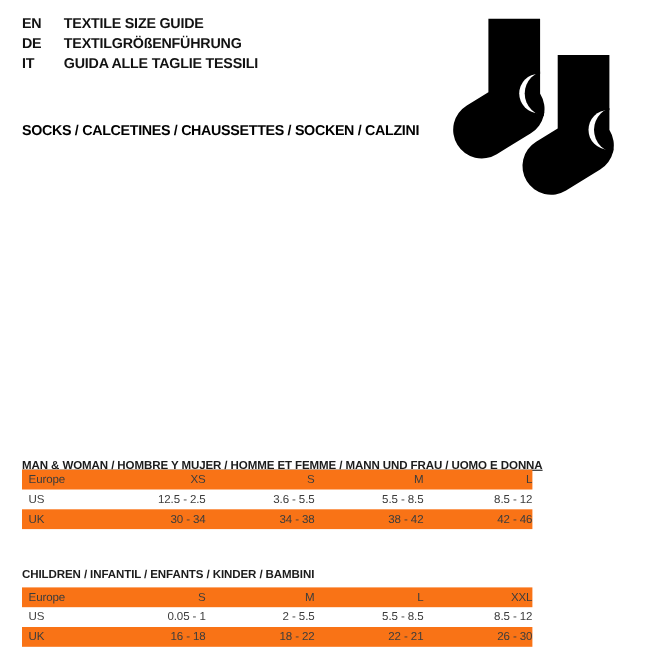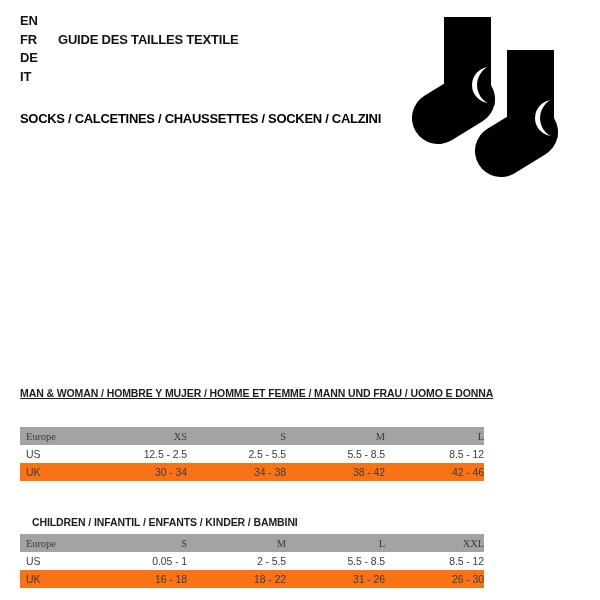--- a/index.html
+++ b/index.html
@@ -26,54 +26,53 @@
 
   
   .socks-icon { position:absolute; left:405px; top:12px; width:175px; height:175px; }
 
   
   .tbl-title {
     position:absolute; left:20px;
     font-weight:bold; font-size:10.5px; color:#1c1c1c; letter-spacing:-0.1px;
     white-space:nowrap;
   }
-  .tbl-title.t1 { top:387px;text-decoration:underline; }
-  .tbl-title.t2 { top:516px;margin-left:12px; }
+  .tbl-title.t1 { top:417px;text-decoration:underline; }
+  .tbl-title.t2 { top:516px; }
 
   .size-table { position:absolute; left:20px; width:464px; }
   .size-table.t1 { top:427px; }
   .size-table.t2 { top:534px; }
 
   .grid-row {
     display:flex; height:18px; align-items:center;
     font-size:10.5px; color:#3c3c3c; letter-spacing:-0.1px;
   }
-  .grid-row.header { background:#a3a3a3;font-family:Liberation Serif, serif; }
+  .grid-row.header { background:#f97316; }
   .grid-row.alt    { background:#f97316; }
   .cell-region { width:68px; padding-left:6px; box-sizing:border-box; text-align:left; }
   .cell-val    { width:99px; text-align:right; }
 </style>
 </head>
 <body>
 
 <div class="page">
 
   <div class="lang-list">
     <div class="lang-row">
       <span class="lang-code">EN</span>
-    </div>
-    <div class="lang-row">
-      <span class="lang-code">FR</span>
-      <span class="lang-label">GUIDE DES TAILLES TEXTILE</span>
+      <span class="lang-label">TEXTILE SIZE GUIDE</span>
     </div>
     <div class="lang-row">
       <span class="lang-code">DE</span>
+      <span class="lang-label">TEXTILGRÖßENFÜHRUNG</span>
     </div>
     <div class="lang-row">
       <span class="lang-code">IT</span>
+      <span class="lang-label">GUIDA ALLE TAGLIE TESSILI</span>
     </div>
   </div>
 
   <div class="category">SOCKS / CALCETINES / CHAUSSETTES / SOCKEN / CALZINI</div>
 
   <div class="socks-icon">
     <svg width="175" height="175" viewBox="0 0 175 175" aria-hidden="true">
       <defs>
         <path id="sockBody" d="M0 0 H47 V95 H0 Z
                                M38.6 104.2 L7.6 123.2 A26 26 0 0 1 -19.6 78.8 L11.4 59.8 A26 26 0 0 1 38.6 104.2 Z"></path>
@@ -96,21 +95,21 @@
     <div class="grid-row header">
       <span class="cell-region">Europe</span>
       <span class="cell-val">XS</span>
       <span class="cell-val">S</span>
       <span class="cell-val">M</span>
       <span class="cell-val">L</span>
     </div>
     <div class="grid-row">
       <span class="cell-region">US</span>
       <span class="cell-val">12.5 - 2.5</span>
-      <span class="cell-val">2.5 - 5.5</span>
+      <span class="cell-val">3.6 - 5.5</span>
       <span class="cell-val">5.5 - 8.5</span>
       <span class="cell-val">8.5 - 12</span>
     </div>
     <div class="grid-row alt">
       <span class="cell-region">UK</span>
       <span class="cell-val">30 - 34</span>
       <span class="cell-val">34 - 38</span>
       <span class="cell-val">38 - 42</span>
       <span class="cell-val">42 - 46</span>
     </div>
@@ -129,18 +128,18 @@
       <span class="cell-region">US</span>
       <span class="cell-val">0.05 - 1</span>
       <span class="cell-val">2 - 5.5</span>
       <span class="cell-val">5.5 - 8.5</span>
       <span class="cell-val">8.5 - 12</span>
     </div>
     <div class="grid-row alt">
       <span class="cell-region">UK</span>
       <span class="cell-val">16 - 18</span>
       <span class="cell-val">18 - 22</span>
-      <span class="cell-val">31 - 26</span>
+      <span class="cell-val">22 - 21</span>
       <span class="cell-val">26 - 30</span>
     </div>
   </div>
 
 </div>
 
 </body></html>

